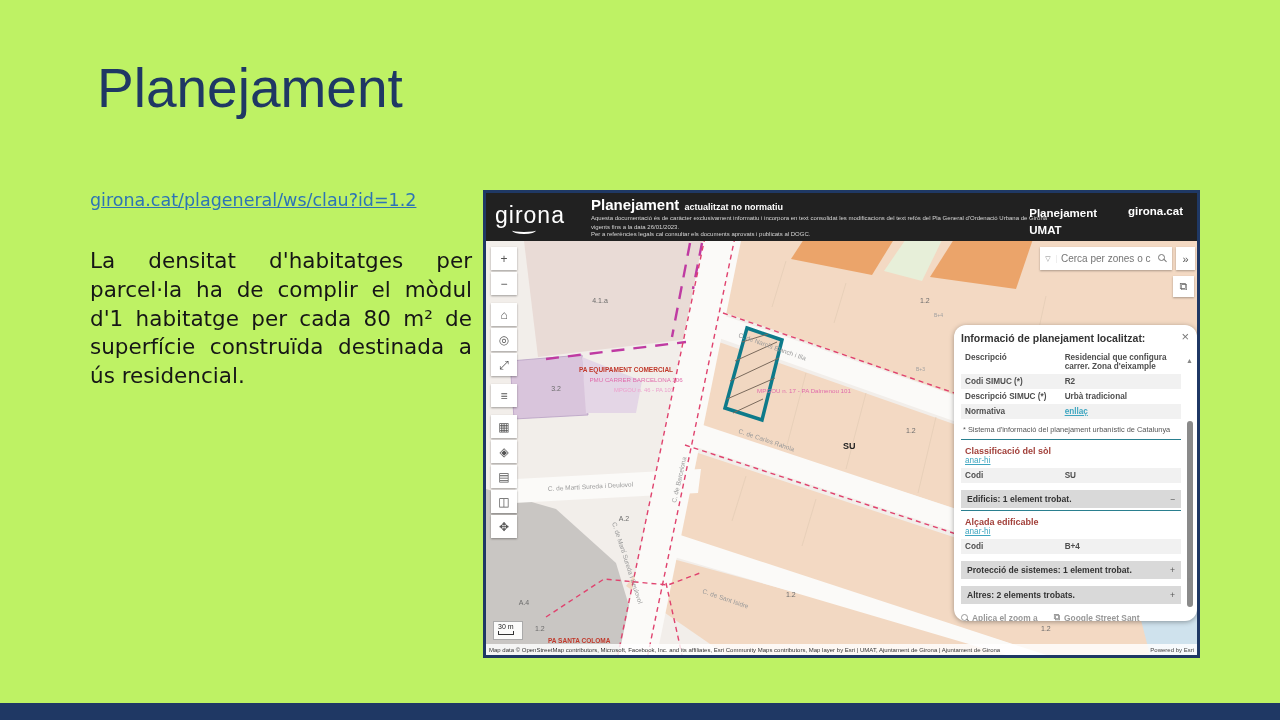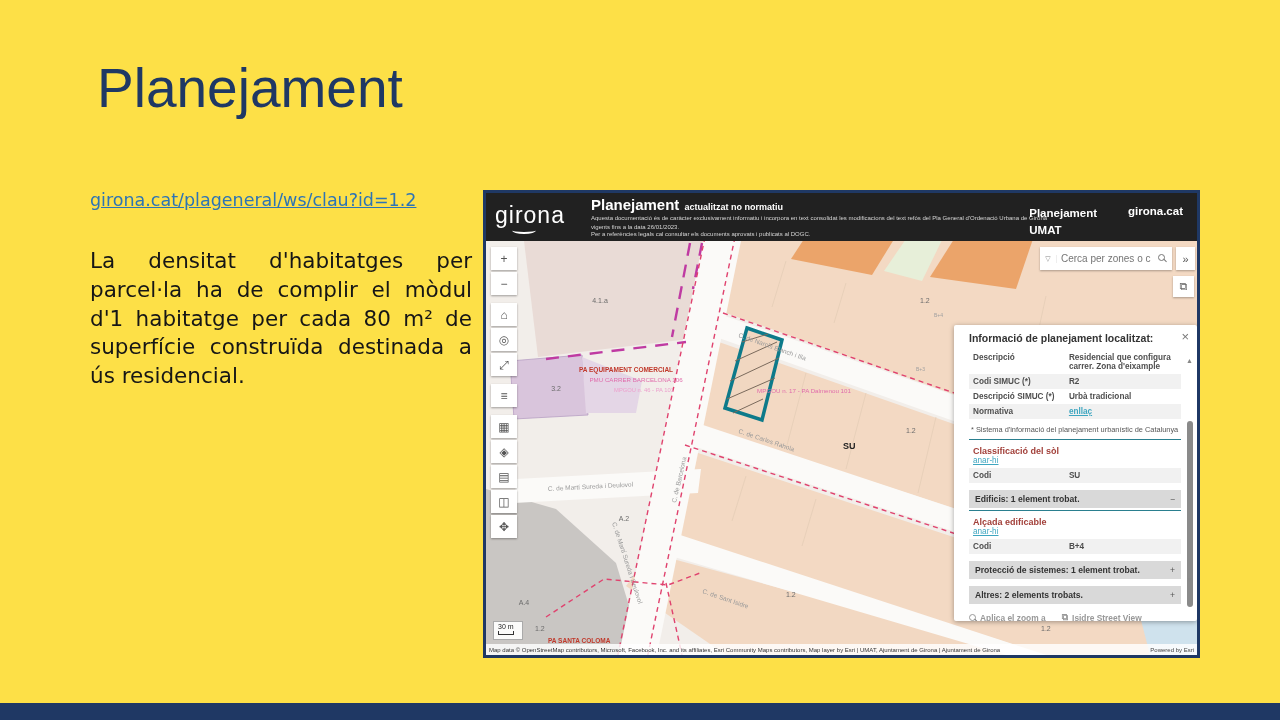--- a/index.html
+++ b/index.html
@@ -1,17 +1,17 @@
 <!DOCTYPE html>
 <html><head>
 <meta charset="utf-8">
 <style>
   * { margin:0; padding:0; box-sizing:border-box; }
   html,body { background:#888; }
-  .slide { position:relative; width:1280px; height:720px; background:#fde047; overflow:hidden;
+  .slide { position:relative; width:1280px; height:720px; background:#bef264; overflow:hidden;
            font-family:"Liberation Sans", sans-serif; }
 
   .slide-title { position:absolute; left:97px; top:56px; font-size:55px; font-weight:400;
                  color:#1f3864; letter-spacing:0; }
   .slide-link  { position:absolute; left:90px; top:190px; font-size:17.5px; color:#2d74b5;
                  text-decoration:underline; font-family:"DejaVu Sans", sans-serif; cursor:pointer; }
   .slide-body  { position:absolute; left:90px; top:247px; width:382px; font-size:21.5px;
                  line-height:1.34; text-align:justify; color:#161616;
                  font-family:"DejaVu Sans", sans-serif; }
   .slide-footerbar { position:absolute; left:0; right:0; bottom:0; height:17px; background:#1f3864; }
@@ -68,21 +68,21 @@
               border:1px solid #aaa; padding:1px 8px 4px 4px; font-size:7px; color:#222; }
   .scaletick { height:4px; border-left:1px solid #333; border-right:1px solid #333;
                border-bottom:1px solid #333; margin-top:1px; }
   .attrib { position:absolute; left:0; right:0; bottom:0; height:11px; background:rgba(255,255,255,.82);
             display:flex; justify-content:space-between; align-items:center; padding:0 3px;
             font-size:6px; color:#333; white-space:nowrap; overflow:hidden; }
   .attrib .pow { color:#444; margin-left:8px; }
 
   
   .panel { position:absolute; right:0; top:84px; width:243px; height:296px; background:#fff;
-           box-shadow:0 1px 5px rgba(0,0,0,.35); border-radius:2px; padding:7px 16px 6px 15px;
+           box-shadow:0 1px 5px rgba(0,0,0,.35); border-radius:12px; padding:7px 16px 6px 7px;
            font-size:8.2px; color:#4e4e4e; overflow:hidden; }
   .ptitle { font-size:10.5px; font-weight:bold; color:#333; margin-bottom:6px; }
   .pclose { position:absolute; right:8px; top:5px; font-size:13px; color:#777; cursor:pointer; line-height:1; }
   .prow { display:flex; padding:3px 4px; align-items:flex-start;font-weight:bold; }
   .prow.alt { background:#f1f1f1; }
   .plbl { width:47%; flex:none; }
   .pval { flex:1; }
   .plink { color:#3ea6c0; text-decoration:underline; cursor:pointer; }
   .pnote { font-size:7.4px; color:#555; margin:6px 0 5px 2px; }
   .tealline { border-top:1.6px solid #2a7f8f; margin:0 0 2px; }
@@ -299,21 +299,21 @@
           <span class="tg">+</span>
         </div>
 
         <div class="pactions">
           <span class="pact">
             <span class="mag"></span>
             <span>Aplica el zoom a</span>
           </span>
           <span class="pact">
             <span class="ext">⧉</span>
-            <span>Isidre Street View</span>
+            <span>Google Street Sant</span>
           </span>
         </div>
 
         <div class="parrow pup">▲</div>
         <div class="pscroll-thumb"></div>
         <div class="parrow pdown">▼</div>
       </div>
     </div>
   </div>
 

